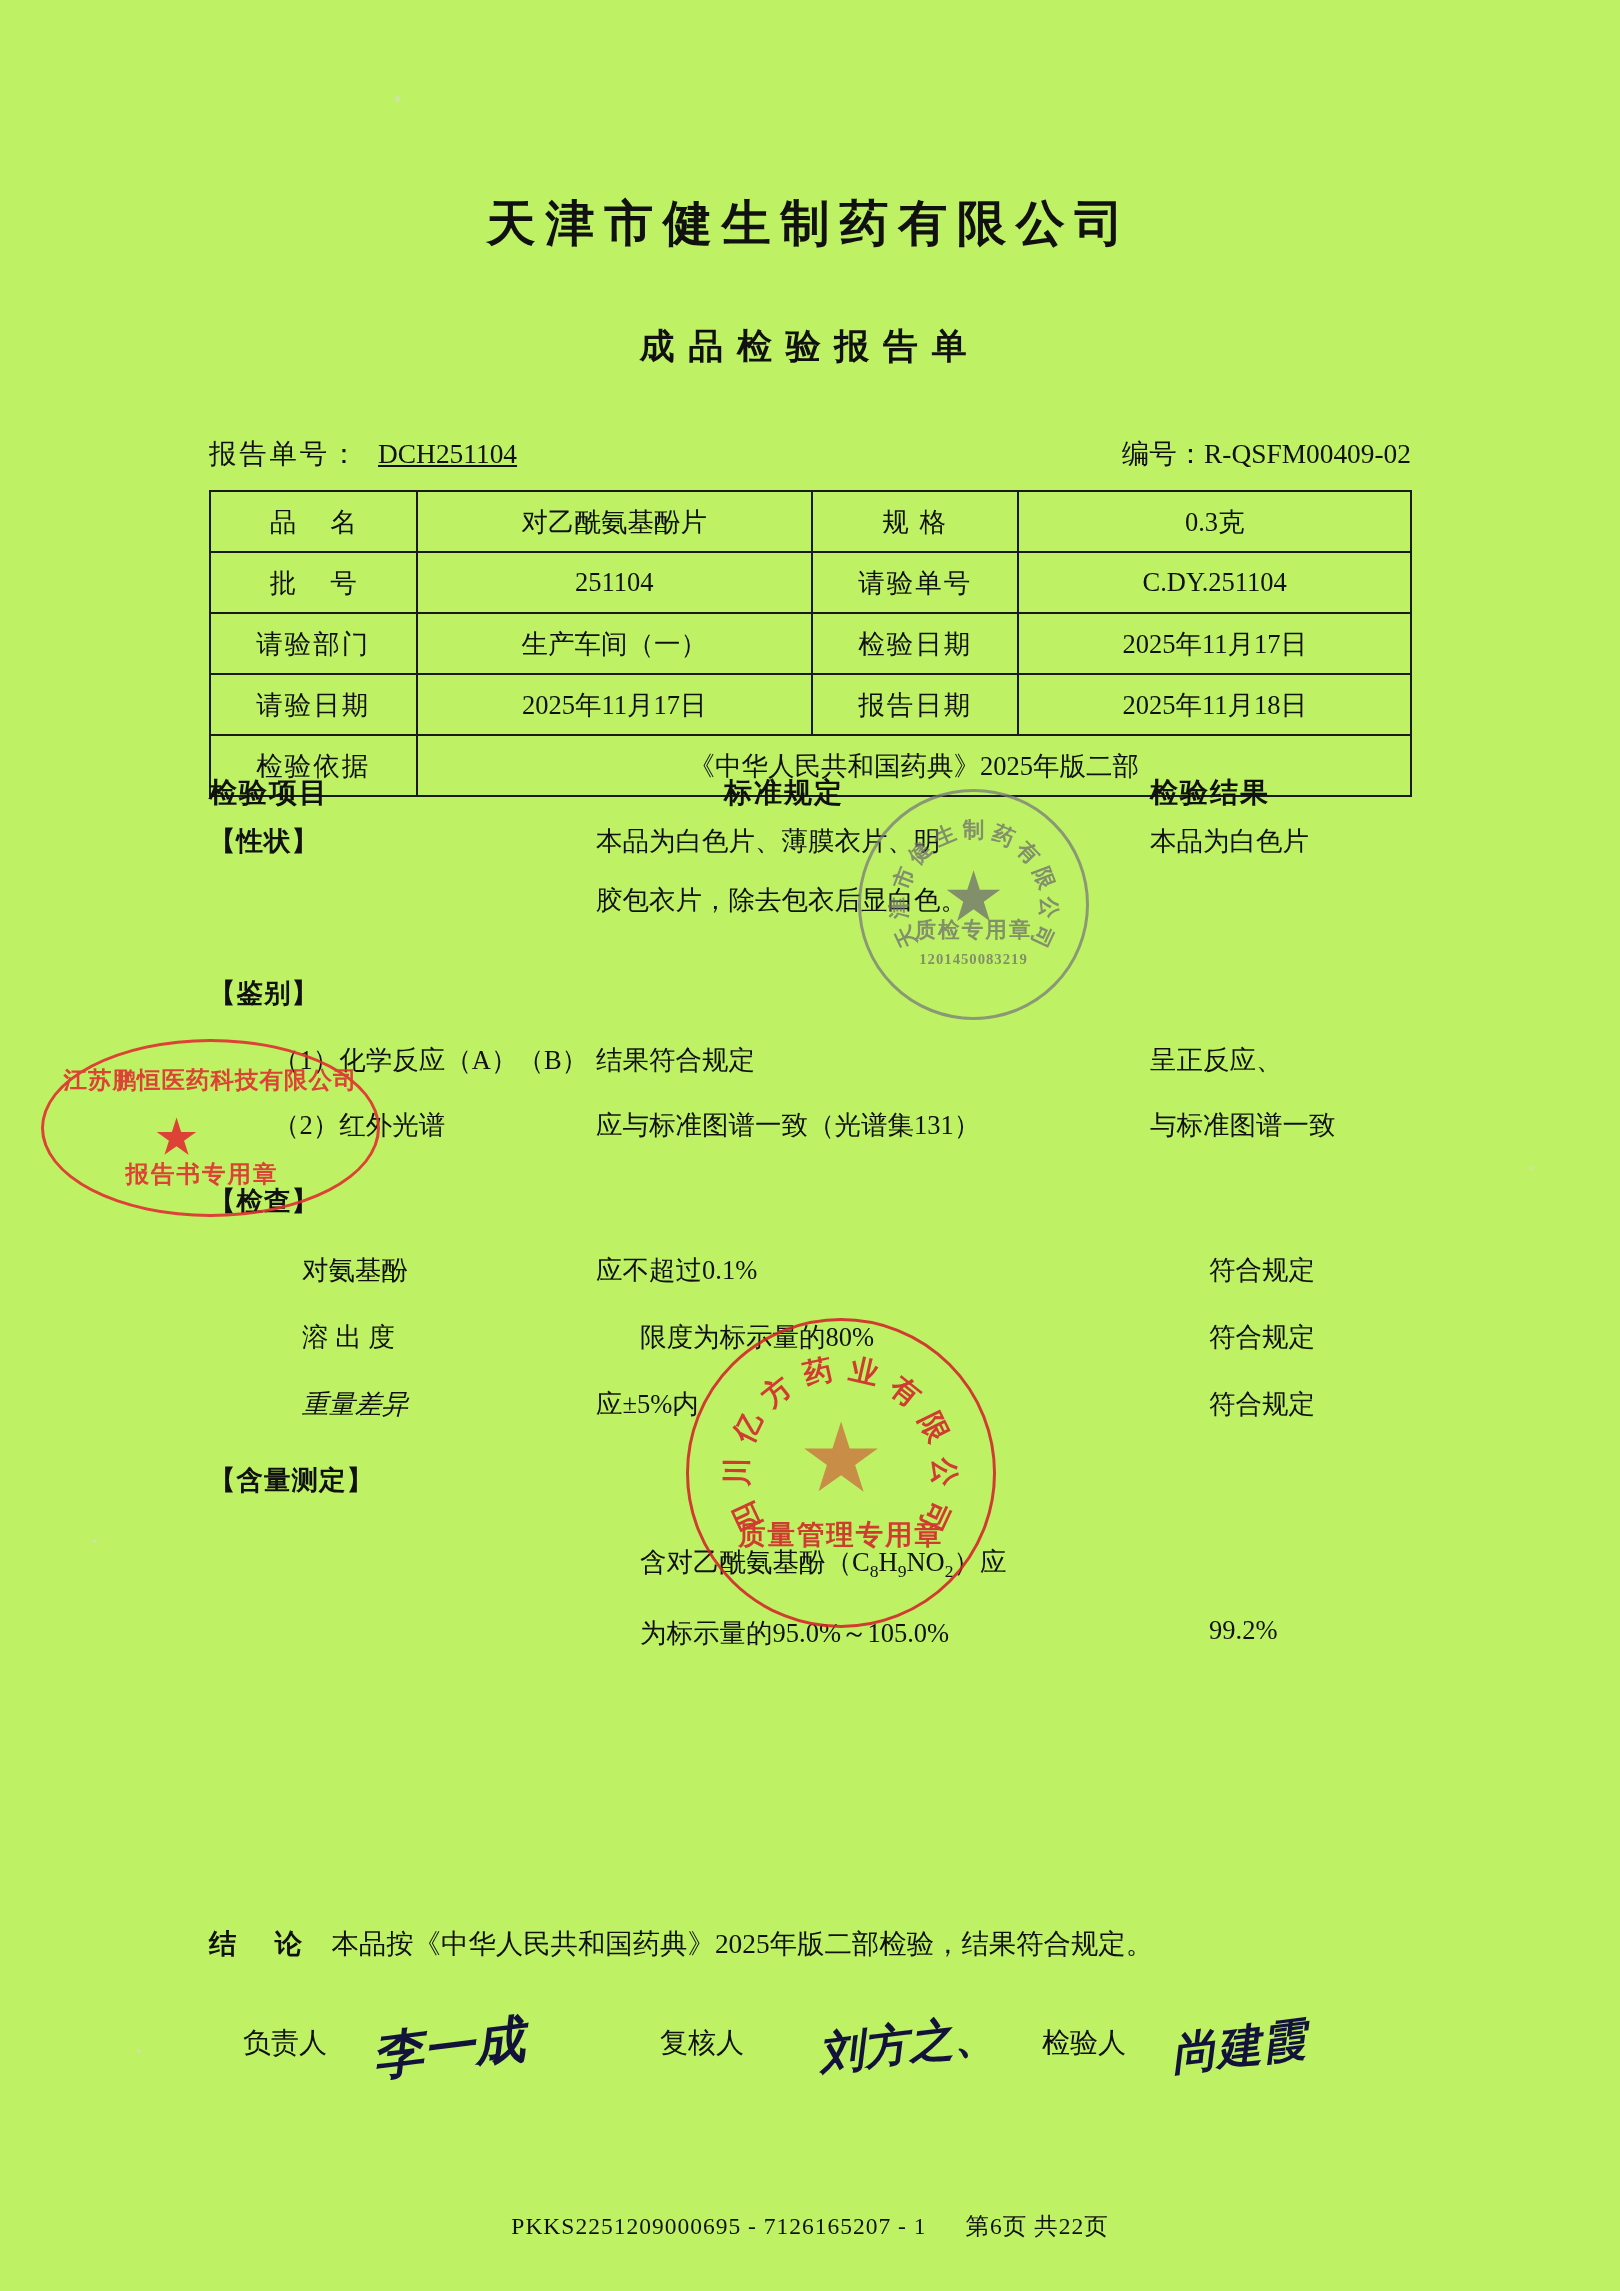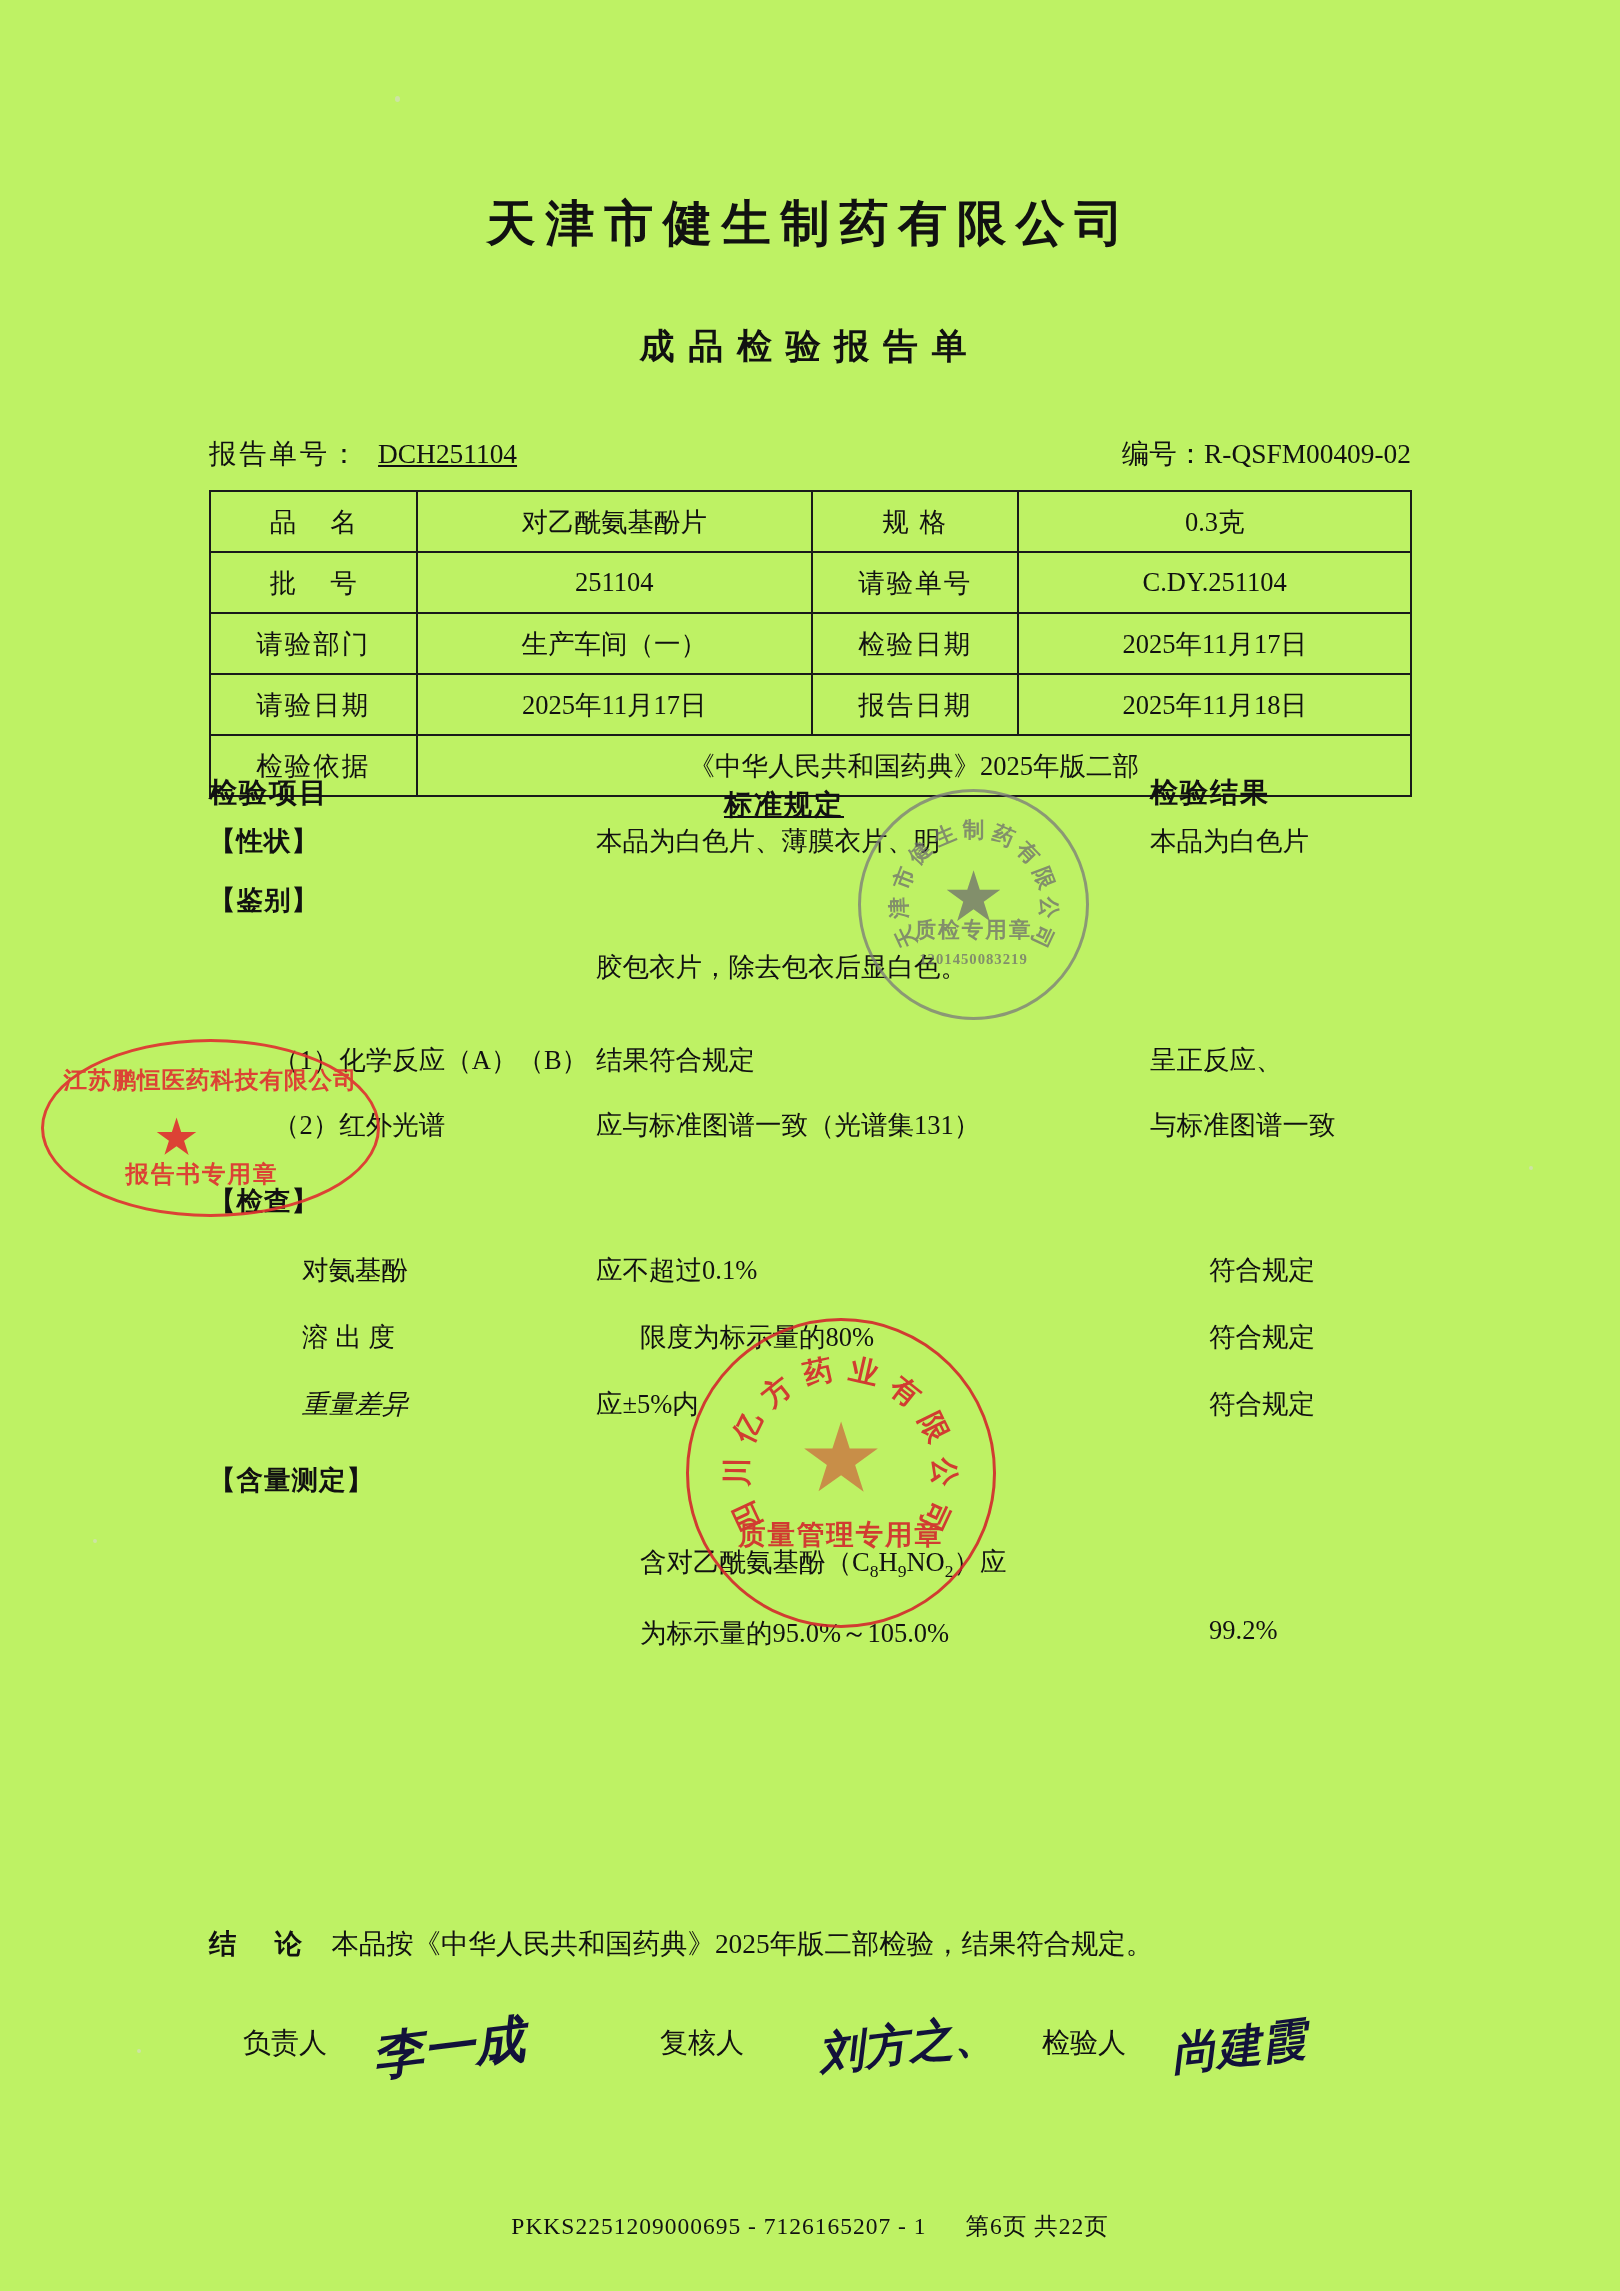--- a/index.html
+++ b/index.html
@@ -97,21 +97,21 @@
   
   .col-heads {
     position: absolute;
     top: 774px;
     left: 209px;
     width: 1203px;
     font-size: 28px;
     font-weight: bold;
   }
   .col-heads .h1 { position: absolute; left: 0; top: 0; letter-spacing: 2px; text-align: right;}
-  .col-heads .h2 { position: absolute; left: 515px; top: 12px; letter-spacing: 2px; text-decoration: underline;}
+  .col-heads .h2 { position: absolute; left: 515px; top: 0; letter-spacing: 2px;}
   .col-heads .h3 { position: absolute; left: 941px; top: 0; letter-spacing: 2px;}
 
   .body-area {
     position: absolute;
     left: 209px;
     top: 823px;
     width: 1215px;
     font-size: 26.5px;
   }
   .row { position: relative; min-height: 43px; }
@@ -274,26 +274,26 @@
     <span class="h3">检验结果</span>
   </div>
 
   <div class="body-area">
 
     <div class="row" style="height:59px;">
       <span class="c-item sect">【性状】</span>
       <span class="c-std">本品为白色片、薄膜衣片、明</span>
       <span class="c-res">本品为白色片</span>
     </div>
+    <div class="row" style="height:93px;">
+      <span class="c-std">胶包衣片，除去包衣后显白色。</span>
+    </div>
+
     <div class="row" style="height:67px;">
       <span class="c-item sect">【鉴别】</span>
-    </div>
-
-    <div class="row" style="height:93px;">
-      <span class="c-std">胶包衣片，除去包衣后显白色。</span>
     </div>
     <div class="row" style="height:65px;">
       <span class="c-item indent">（1）化学反应（A）（B）</span>
       <span class="c-std">结果符合规定</span>
       <span class="c-res">呈正反应、</span>
     </div>
     <div class="row" style="height:76px;">
       <span class="c-item indent">（2）红外光谱</span>
       <span class="c-std">应与标准图谱一致（光谱集131）</span>
       <span class="c-res">与标准图谱一致</span>

